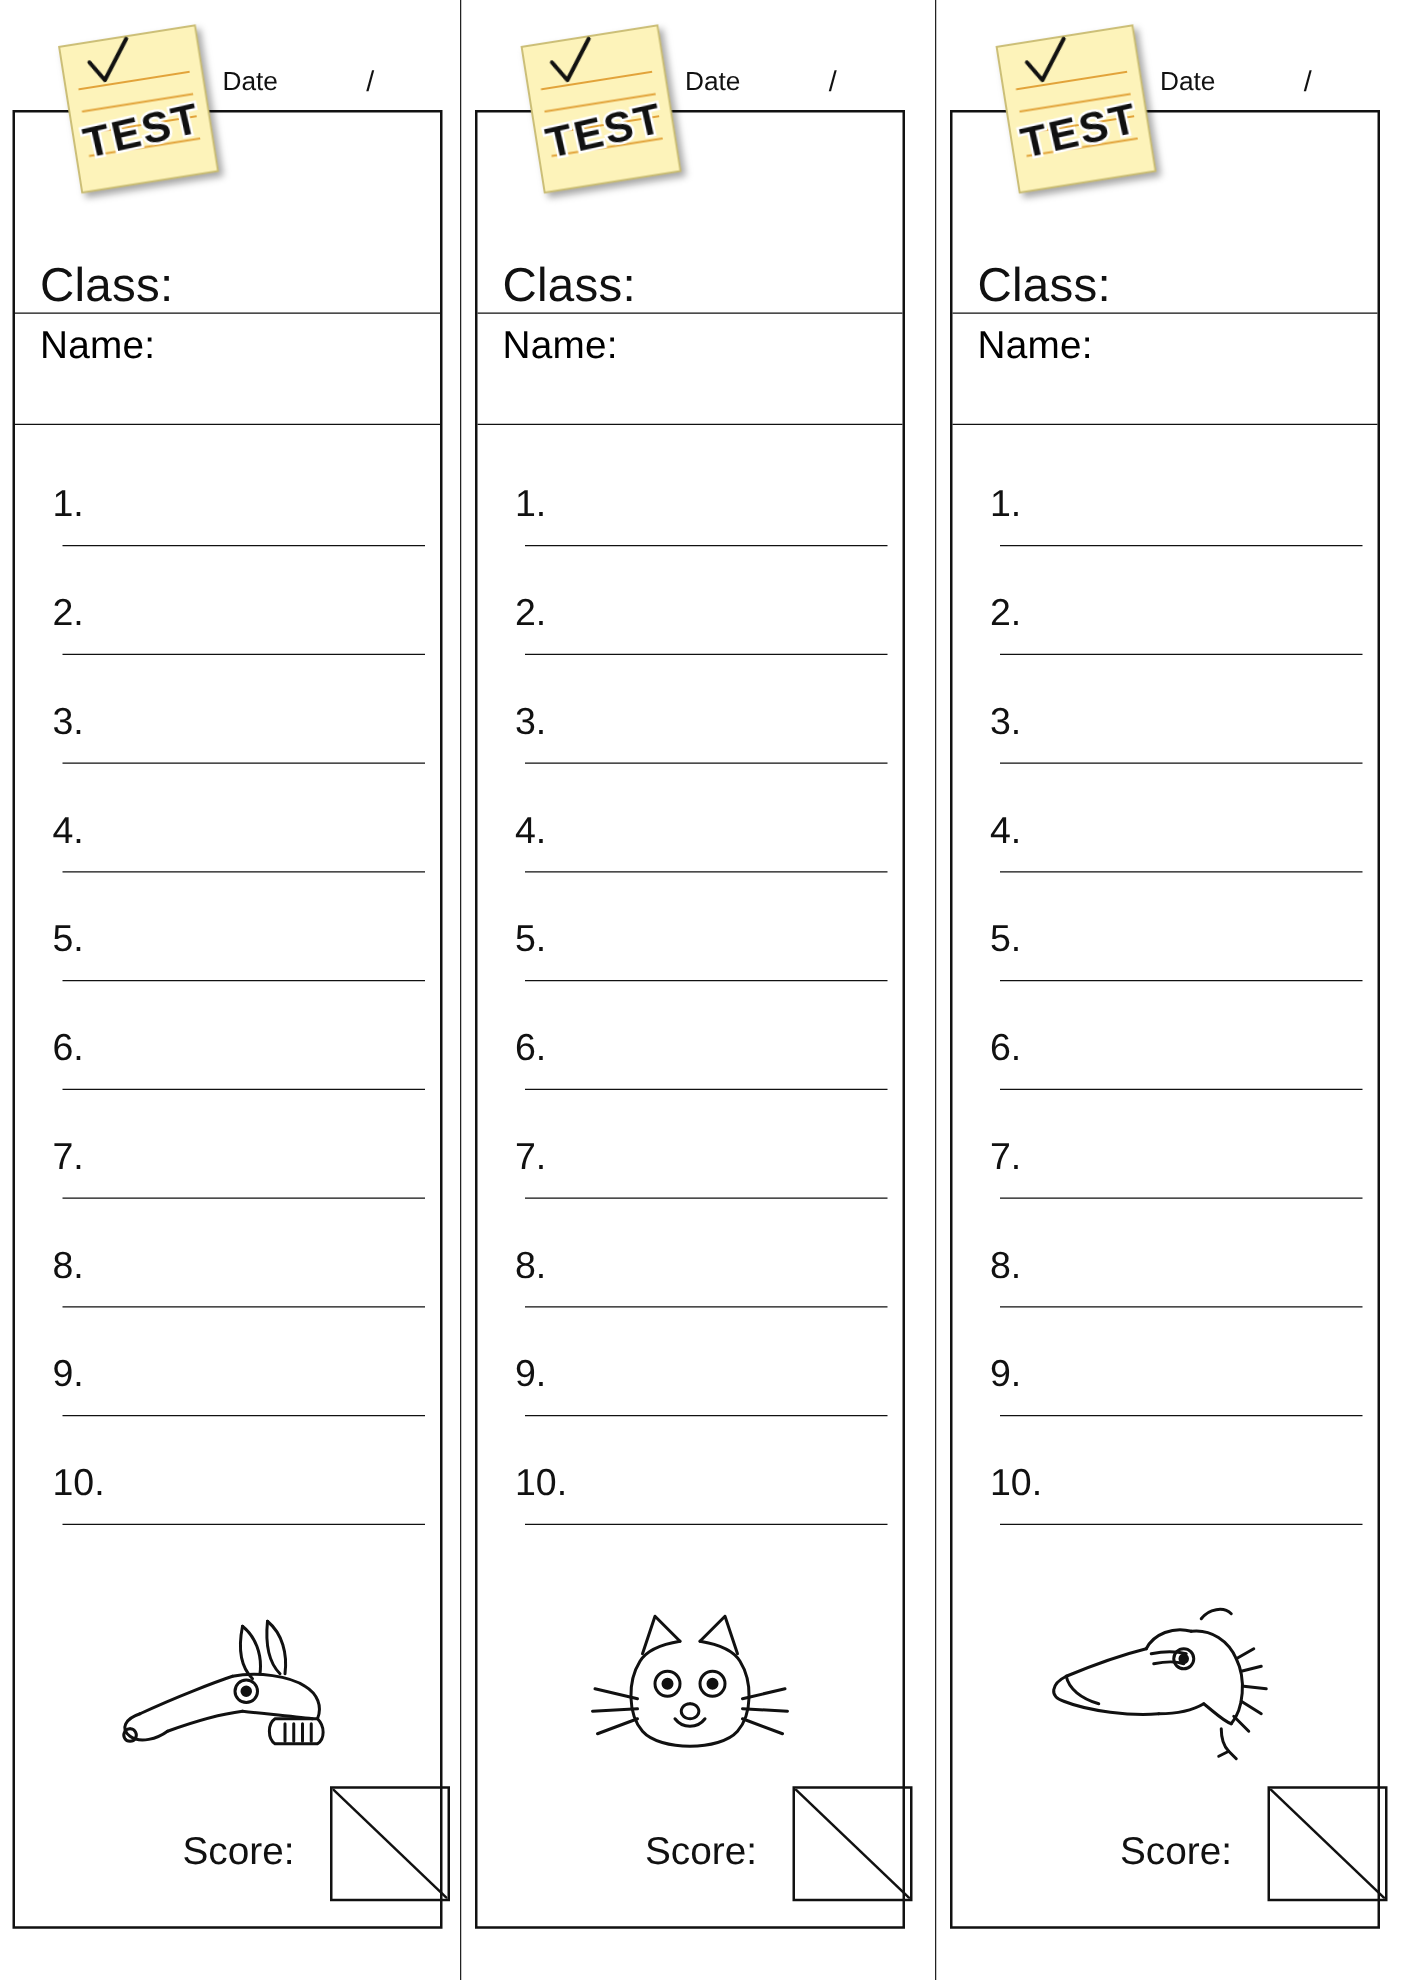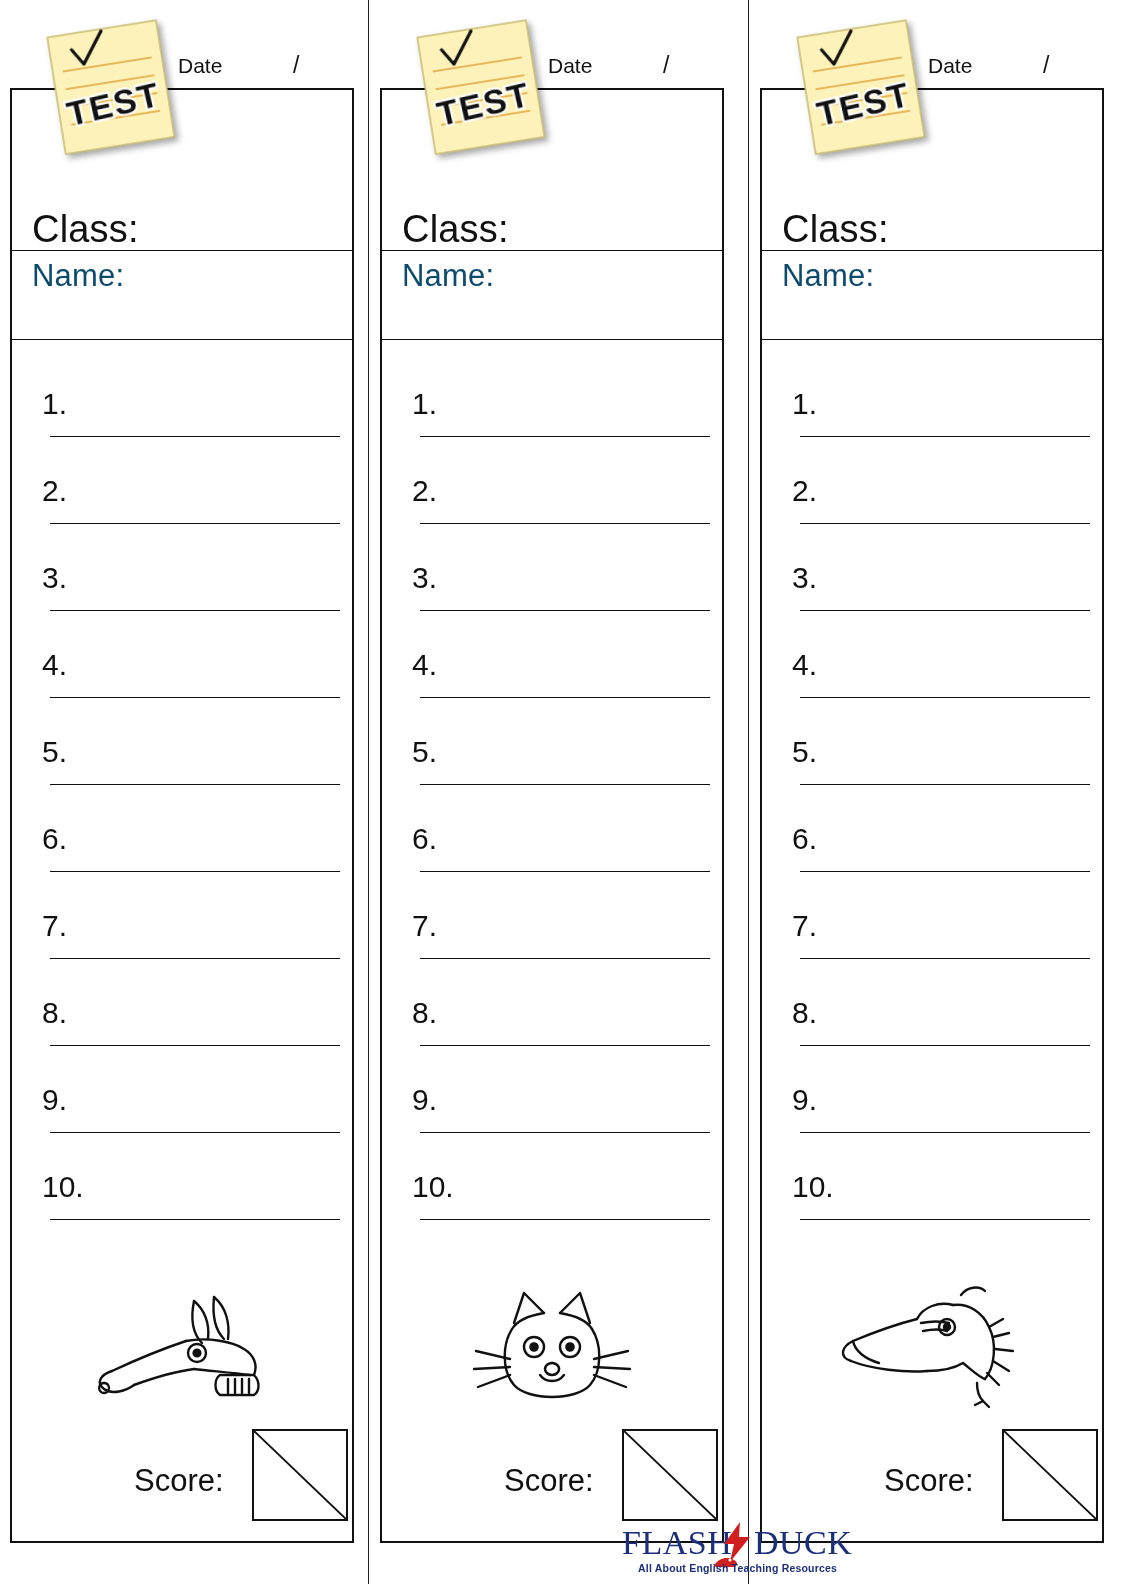--- a/index.html
+++ b/index.html
@@ -87,21 +87,21 @@
     left: 20px;
     font-size: 38px;
     color: #111;
     letter-spacing: 0.2px;
   }
   .name-line {
     position: absolute;
     top: 168px;
     left: 20px;
     font-size: 31px;
-    color: #0c4a6e;
+    color: #000000;
     letter-spacing: 0.2px;
   }
   .name-rule {
     position: absolute;
     top: 160px;
     left: 0;
     width: 100%;
     border-top: 1.8px solid #111;
   }
   .header-rule {
@@ -135,21 +135,21 @@
     left: 38px;
     right: 12px;
     top: 57px;
     border-top: 1.6px solid #111;
   }
 
   
   .score-wrap {
     position: absolute;
     bottom: 18px;
-    left: 0;
+    left: 12px;
     width: 100%;
     height: 96px;
   }
   .score-label {
     position: absolute;
     left: 122px;
     bottom: 24px;
     font-size: 31px;
     color: #111;
   }
@@ -531,30 +531,14 @@
         <line x1="14" y1="40" x2="104" y2="40" stroke="#e2a33a" stroke-width="1.6"></line>
         <line x1="14" y1="58" x2="104" y2="58" stroke="#e2a33a" stroke-width="1.6"></line>
         <line x1="14" y1="76" x2="104" y2="76" stroke="#e2a33a" stroke-width="1.6"></line>
         <line x1="14" y1="94" x2="104" y2="94" stroke="#e2a33a" stroke-width="1.6"></line>
         <path d="M26 20 L36 36 L58 6" fill="none" stroke="#111" stroke-width="3.2" stroke-linecap="round" stroke-linejoin="round"></path>
         <text x="60" y="92" text-anchor="middle" font-family="Liberation Sans, sans-serif" font-size="34" font-weight="bold" fill="#111" stroke="#fff" stroke-width="4" paint-order="stroke" transform="rotate(-4 60 92)" letter-spacing="2">TEST</text>
       </svg>
     </div>
   </div>
 
-  <div class="logo">
-    <span class="flash">FLASH</span>
-    <span class="duck">DUCK</span>
-    <span class="bolt">
-      <svg width="30" height="40" viewBox="0 0 30 40">
-        <polygon points="18,0 2,22 12,22 8,40 28,15 17,15" fill="#d11f1f"></polygon>
-      </svg>
-    </span>
-    <span class="duckmark">
-      <svg width="30" height="18" viewBox="0 0 30 18">
-        <path d="M4 14 C8 6 18 4 24 8 C28 10 28 14 24 15 L6 15 Z" fill="#d11f1f"></path>
-        <circle cx="20" cy="8" r="1.6" fill="#fff"></circle>
-      </svg>
-    </span>
-    <span class="tag">All About English            Teaching Resources</span>
-  </div>
 
 </div>
 
 </body></html>

